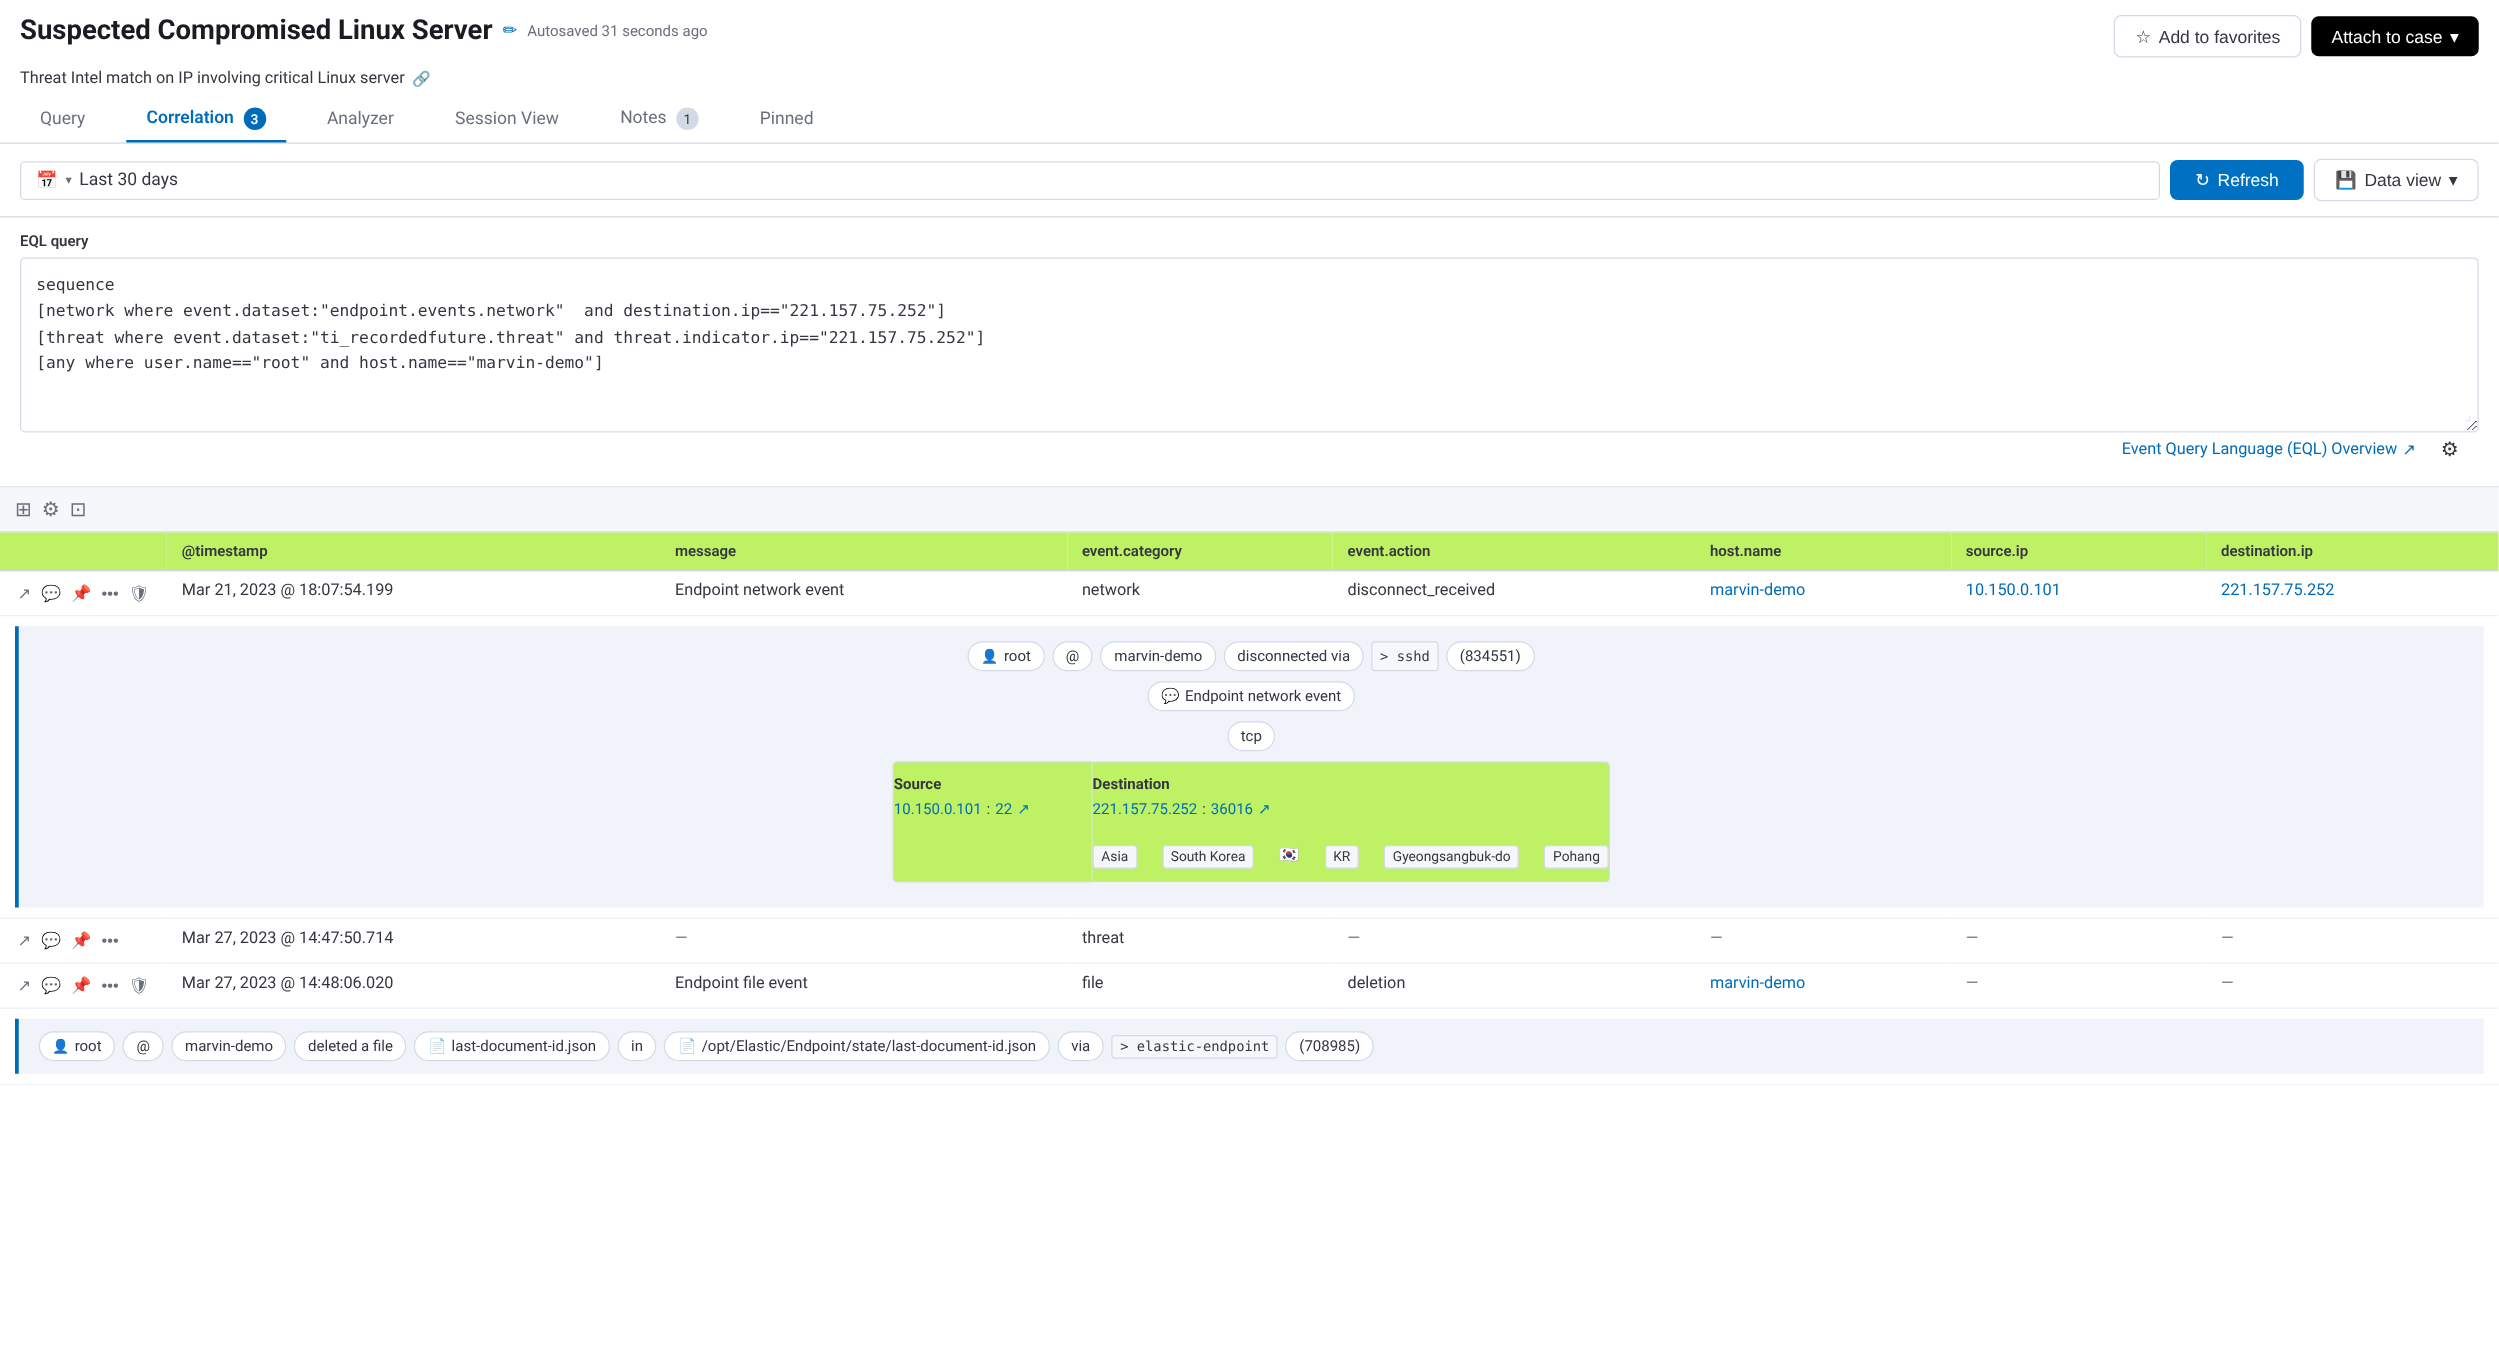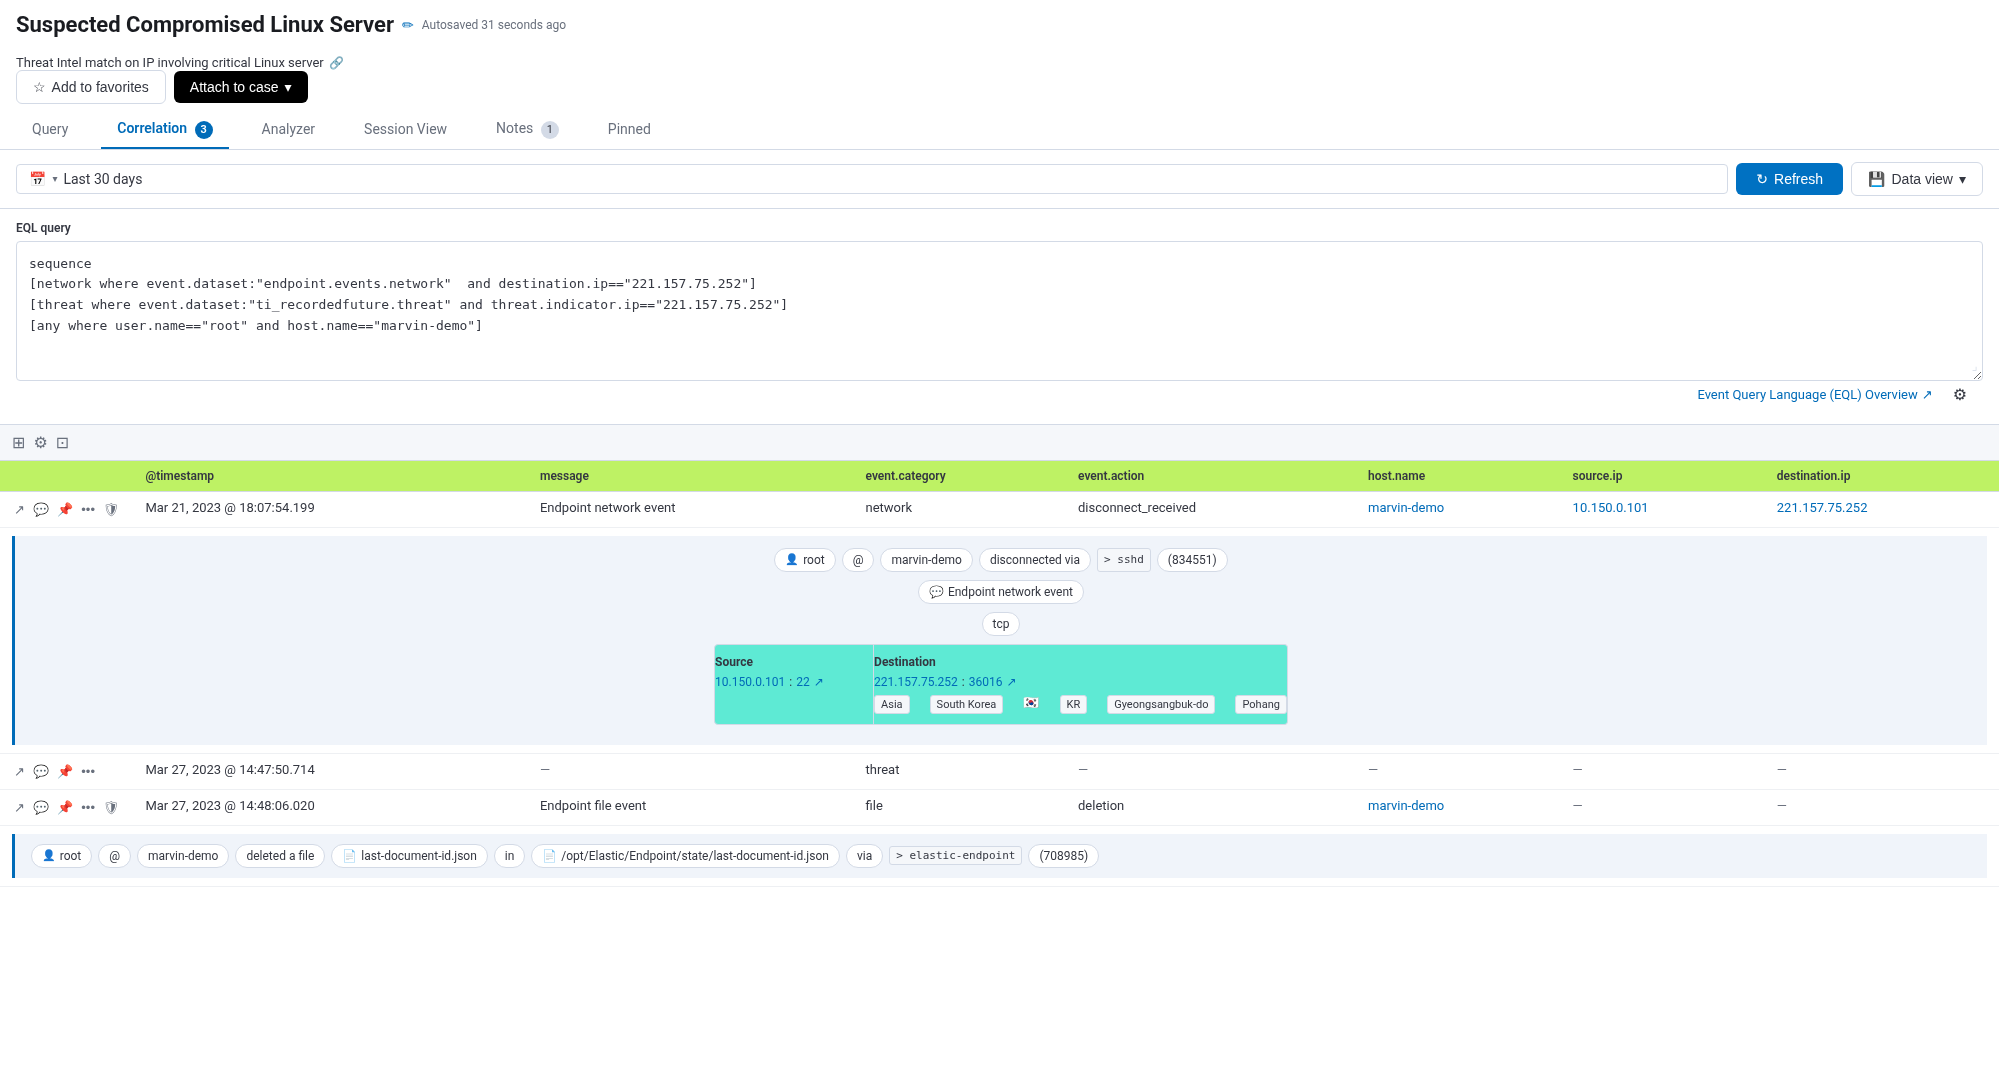--- a/index.html
+++ b/index.html
@@ -1,20 +1,20 @@
 <!DOCTYPE html>
 <html><head>
   <meta charset="utf-8">
   <style>
     * { box-sizing: border-box; margin: 0; padding: 0; }
     body { font-family: -apple-system, BlinkMacSystemFont, 'Segoe UI', Roboto, sans-serif; font-size: 13px; color: #343741; background: #fff; }
 
     
     .header { padding: 12px 16px 0; border-bottom: 1px solid #d3dae6; }
-    .header-top { display: flex; align-items: flex-start; margin-bottom: 4px; flex-direction: column; }
+    .header-top { display: flex; align-items: flex-start; justify-content: space-between; margin-bottom: 4px; }
     .title-area { display: flex; flex-direction: column; }
     .title-row { display: flex; align-items: center; gap: 8px; }
     .page-title { font-size: 22px; font-weight: 700; color: #1a1c21; }
     .edit-icon { color: #006bb8; cursor: pointer; font-size: 14px; }
     .autosaved { font-size: 12px; color: #69707d; }
     .subtitle-row { display: flex; align-items: center; gap: 6px; margin-top: 18px; }
     .subtitle { font-size: 13px; color: #343741; }
     .link-icon { color: #006bb8; font-size: 12px; cursor: pointer; }
 
     
@@ -68,26 +68,26 @@
     .expanded-content { background: #f0f4fa; padding: 12px 16px; border-left: 3px solid #006bb8; }
     .expanded-pills { display: flex; flex-wrap: wrap; gap: 6px; margin-bottom: 8px; justify-content: center; }
     .pill { display: inline-flex; align-items: center; gap: 4px; padding: 4px 10px; border: 1px solid #d3dae6; border-radius: 16px; background: #fff; font-size: 12px; color: #343741; }
     .pill-icon { font-size: 11px; color: #69707d; }
     .pill-cmd { font-family: monospace; background: #f5f7fa; border: 1px solid #d3dae6; padding: 2px 6px; border-radius: 3px; font-size: 11px; }
     .msg-pill { display: inline-flex; align-items: center; gap: 4px; padding: 4px 10px; border: 1px solid #d3dae6; border-radius: 16px; background: #fff; font-size: 12px; }
     .proto-pill { display: inline-flex; align-items: center; padding: 4px 10px; border: 1px solid #d3dae6; border-radius: 16px; background: #fff; font-size: 12px; }
 
     
     .sd-container { display: flex; gap: 0; margin-bottom: 8px; justify-content: center; }
-    .sd-box { border: 1px solid #d3dae6; border-radius: 4px; padding: 10px 0; background: #5eead4; min-width: 160px; }
+    .sd-box { border: 1px solid #d3dae6; border-radius: 4px; padding: 10px 0; background: #bef264; min-width: 160px; }
     .sd-box + .sd-box { border-left: none; border-radius: 0 4px 4px 0; }
     .sd-box:first-child { border-radius: 4px 0 0 4px; }
     .sd-header { font-size: 12px; font-weight: 700; color: #343741; margin-bottom: 6px; }
     .sd-ip { display: flex; align-items: center; gap: 4px; font-size: 12px; }
-    .geo-tags { display: flex; gap: 20px; margin-top: 6px; flex-wrap: wrap; }
+    .geo-tags { display: flex; gap: 20px; margin-top: 22px; flex-wrap: wrap; }
     .geo-tag { font-size: 11px; color: #343741; background: #f5f7fa; border: 1px solid #d3dae6; padding: 2px 6px; border-radius: 3px; }
     .flag { font-size: 13px; }
 
     
     .expanded-content2 { background: #f0f4fa; padding: 10px 16px; border-left: 3px solid #006bb8; }
     .row2-pills { display: flex; flex-wrap: wrap; gap: 6px; align-items: center; }
 
     .dash { color: #69707d; }
 
     

